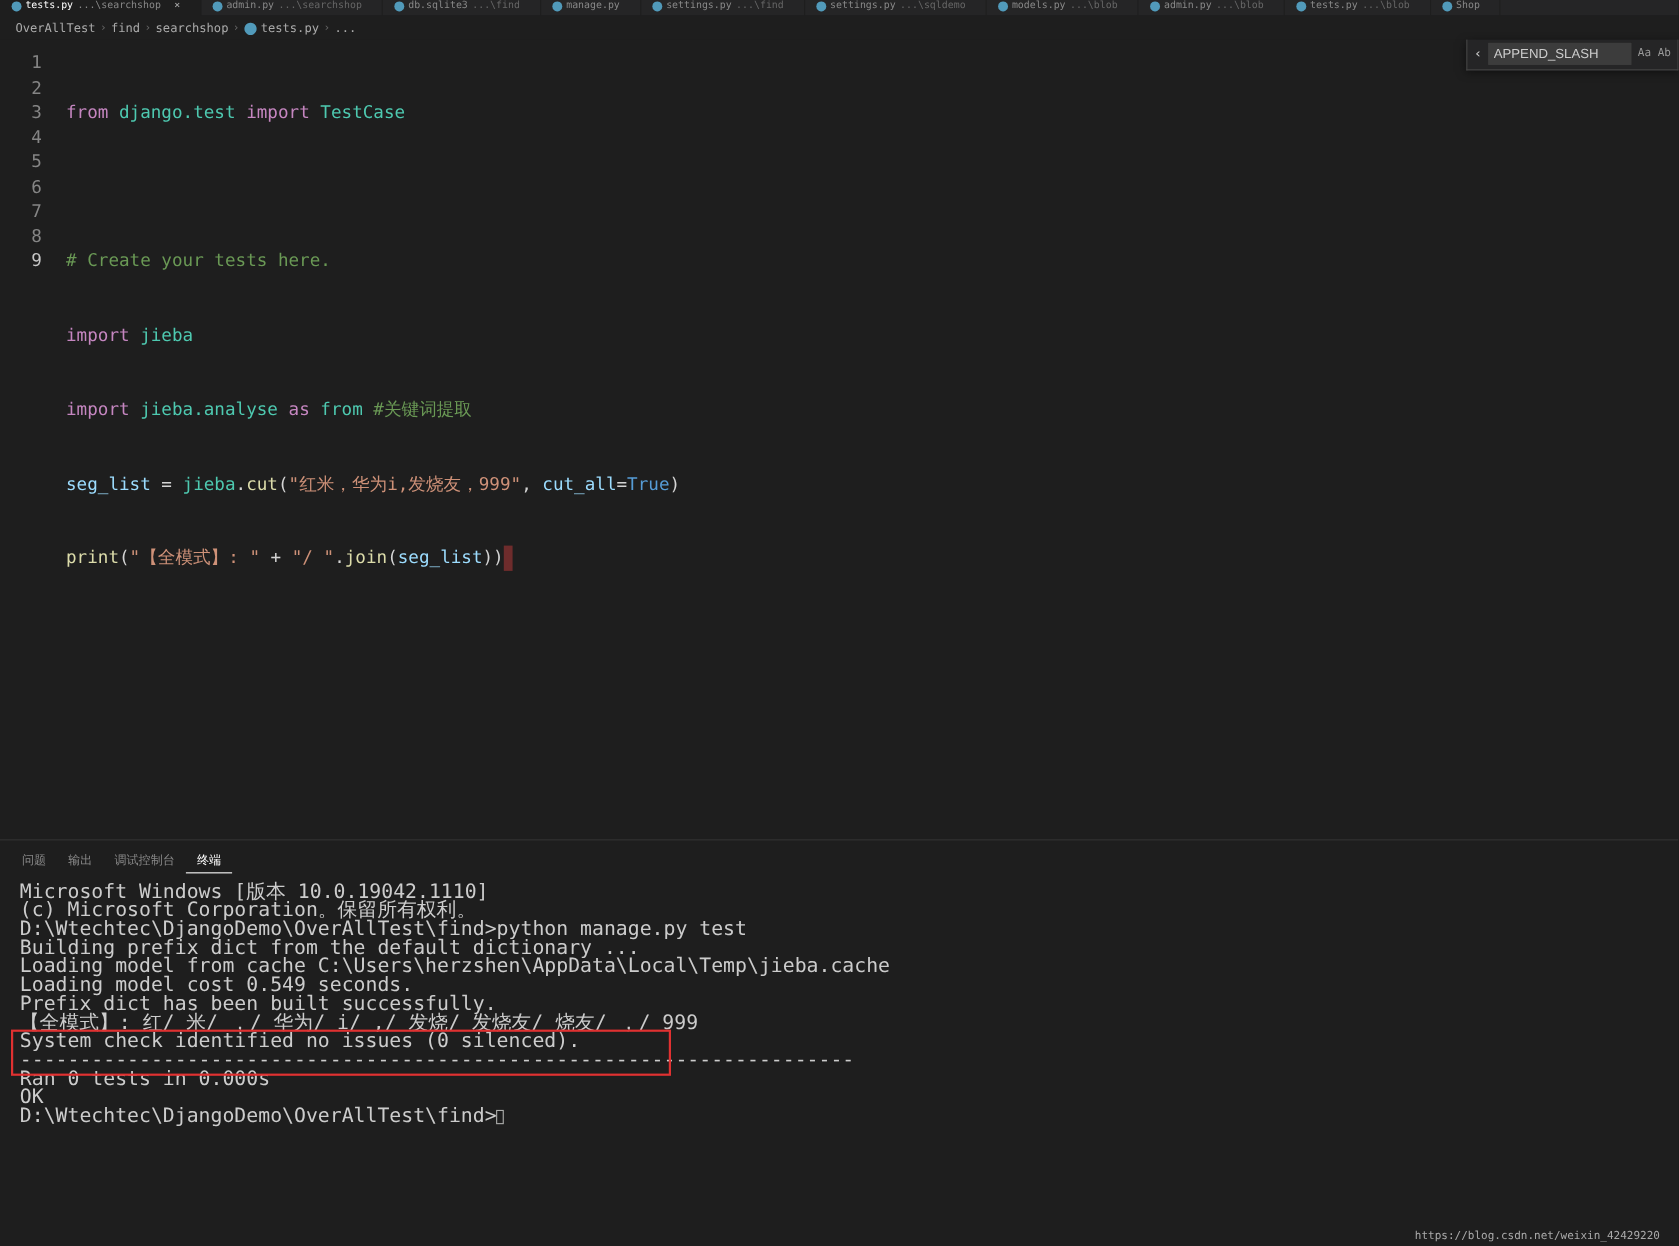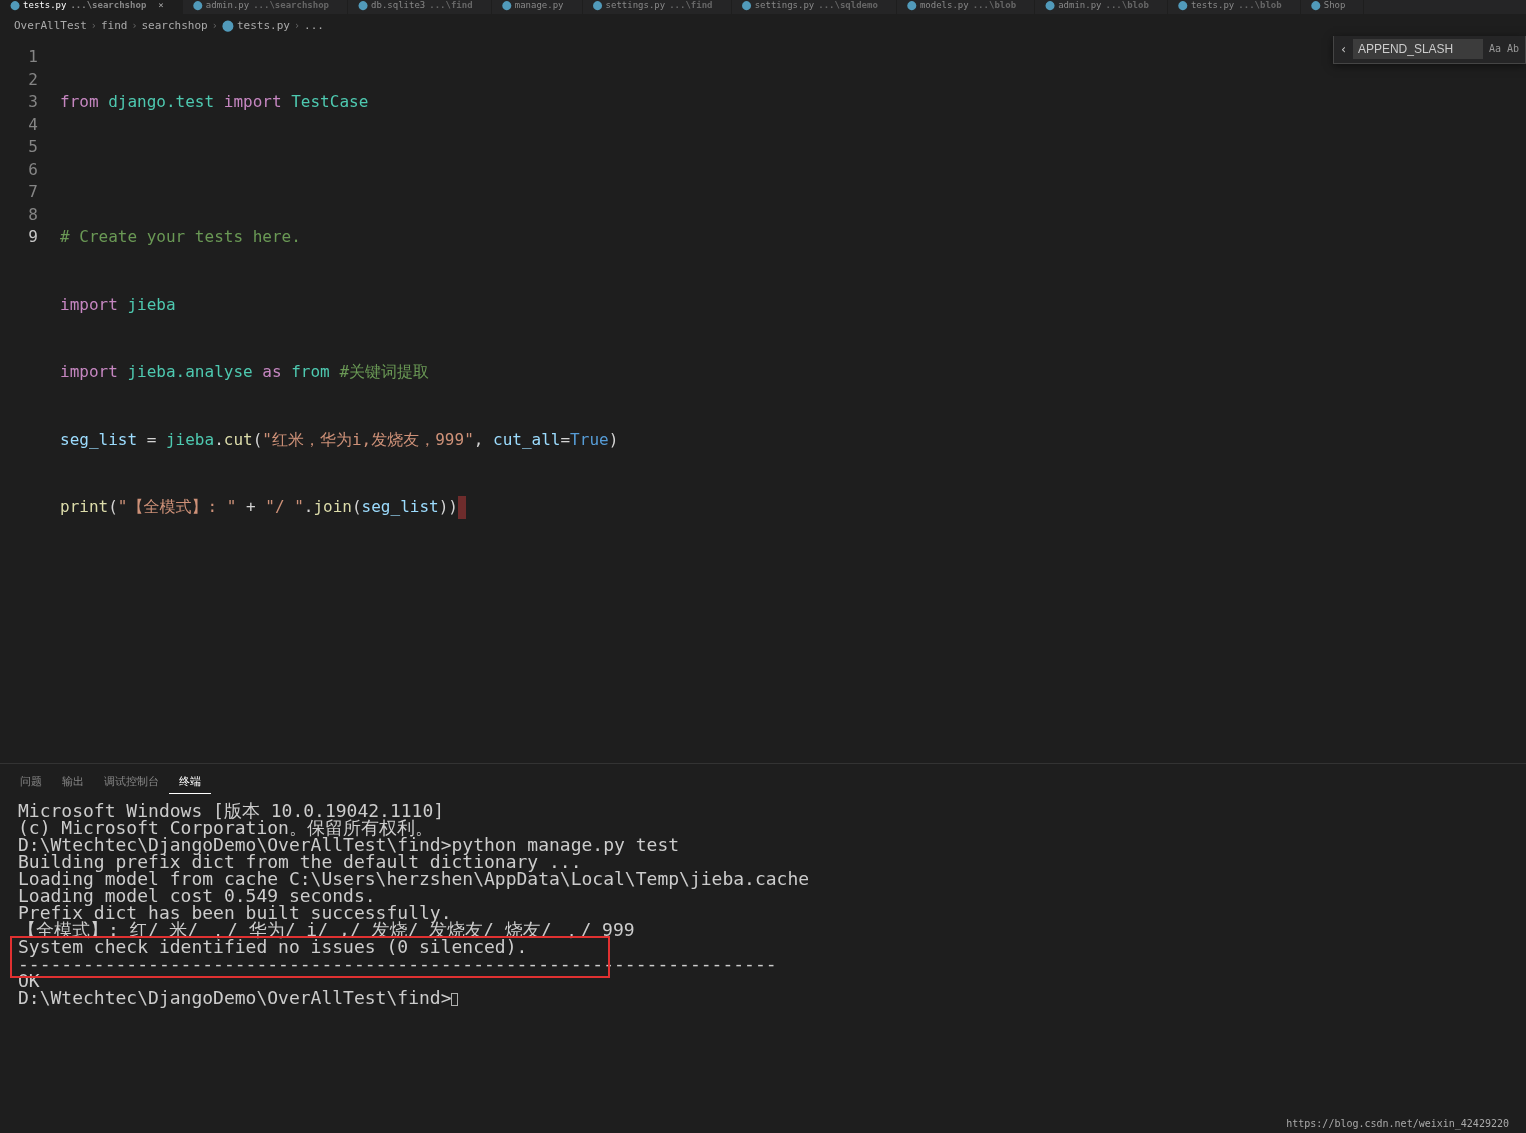--- a/index.html
+++ b/index.html
@@ -24,21 +24,21 @@
   display: flex;
   align-items: flex-start;
   padding: 0 18px 0 10px;
   border-right: 1px solid #1e1e1e;
   cursor: pointer;
   white-space: nowrap;
 }
 .tab.active { background: #1e1e1e; color: #fff; }
 .tab .dot { color: #519aba; margin-right: 3px; font-size: 9px; }
 .tab .close { margin-left: 12px; color: #aaa; }
-.tab .path { color: #666; margin-left: 4px; font-weight: bold; }
+.tab .path { color: #666; margin-left: 4px; }
 .tab.active .path { color: #888; }
 .breadcrumbs {
   background: #1e1e1e;
   padding: 3px 14px;
   font-size: 11px;
   color: #aaa;
   display: flex;
   align-items: center;
   height: 22px;
 }
@@ -261,20 +261,21 @@
     <div class="term-line"></div>
     <div class="term-line">D:\Wtechtec\DjangoDemo\OverAllTest\find&gt;python manage.py test</div>
     <div class="term-line">Building prefix dict from the default dictionary ...</div>
     <div class="term-line">Loading model from cache C:\Users\herzshen\AppData\Local\Temp\jieba.cache</div>
     <div class="term-line">Loading model cost 0.549 seconds.</div>
     <div class="term-line">Prefix dict has been built successfully.</div>
     <div class="term-line">【全模式】: 红/ 米/ ，/ 华为/ i/ ,/ 发烧/ 发烧友/ 烧友/ ，/ 999</div>
     <div class="term-line">System check identified no issues (0 silenced).</div>
     <div class="term-line"></div>
     <div class="term-line">----------------------------------------------------------------------</div>
+    <div class="term-line">Ran 0 tests in 0.000s</div>
     <div class="term-line"></div>
     <div class="term-line">OK</div>
     <div class="term-line"></div>
     <div class="term-line"><span>D:\Wtechtec\DjangoDemo\OverAllTest\find&gt;</span><span class="cursor-box"></span></div>
     <div class="highlight-box" style="left:10px; top:142px; width:600px; height:42px;"></div>
   </div>
 </div>
 
 <div class="watermark">https://blog.csdn.net/weixin_42429220</div>
 

